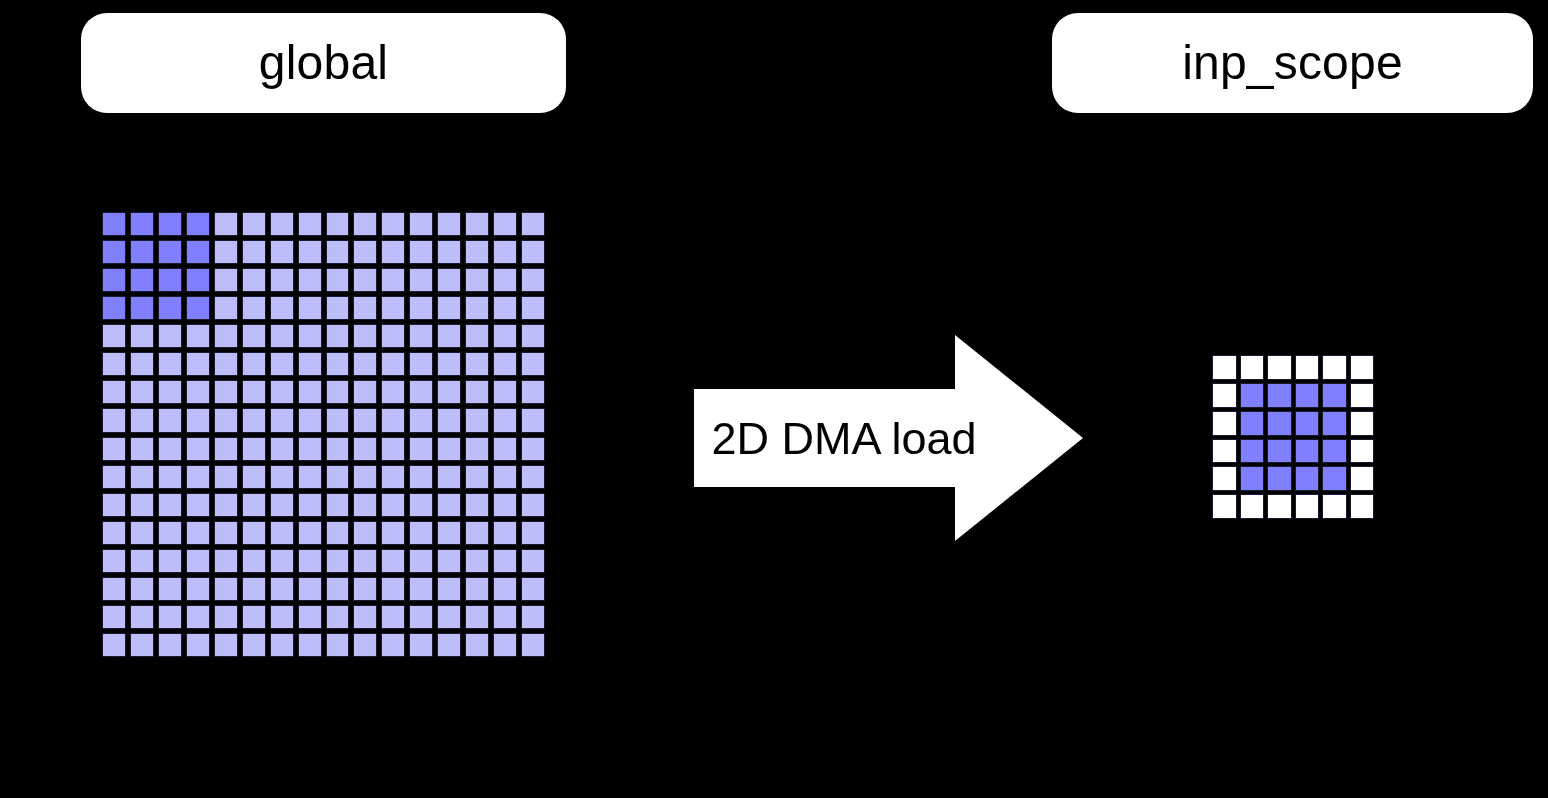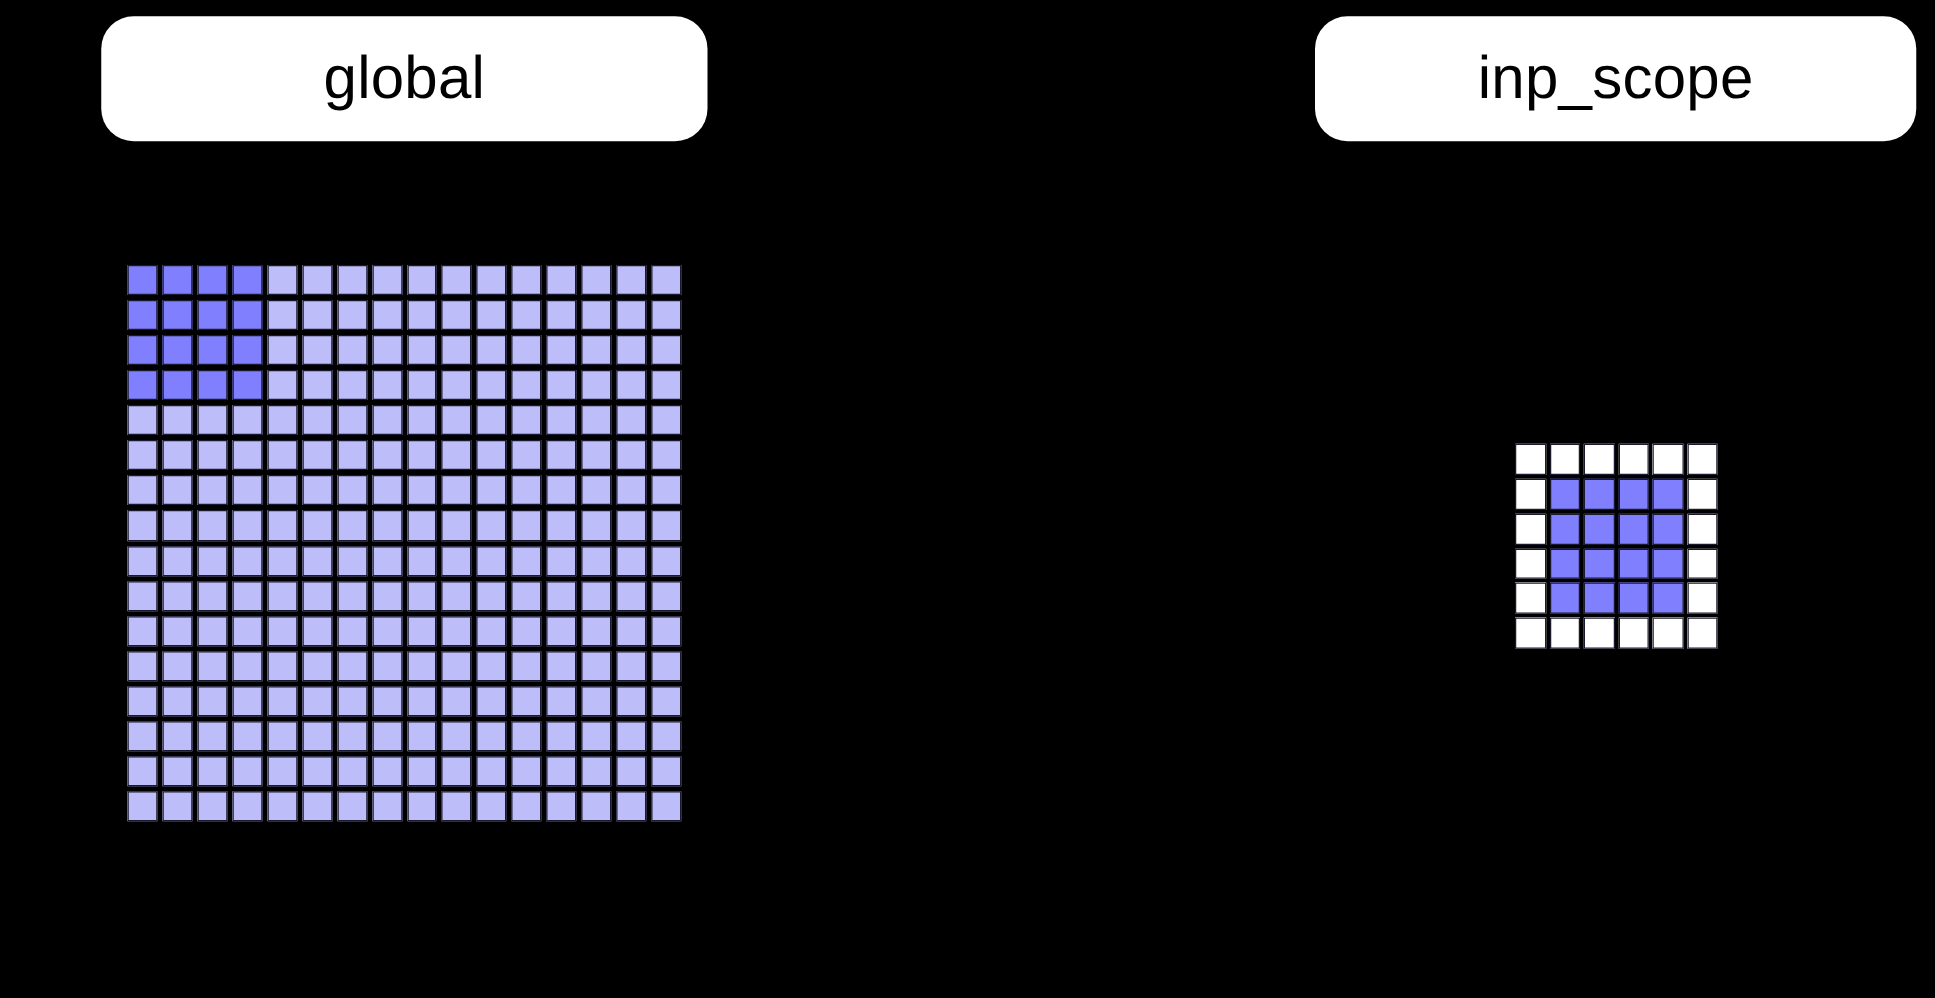--- a/index.html
+++ b/index.html
@@ -372,20 +372,26 @@
       <div class="cell" style="background: rgb(189, 189, 250); box-shadow: rgb(26, 26, 46) 0px 0px 0px 1px inset;"></div>
       <div class="cell" style="background: rgb(189, 189, 250); box-shadow: rgb(26, 26, 46) 0px 0px 0px 1px inset;"></div>
       <div class="cell" style="background: rgb(189, 189, 250); box-shadow: rgb(26, 26, 46) 0px 0px 0px 1px inset;"></div>
       <div class="cell" style="background: rgb(189, 189, 250); box-shadow: rgb(26, 26, 46) 0px 0px 0px 1px inset;"></div>
       <div class="cell" style="background: rgb(189, 189, 250); box-shadow: rgb(26, 26, 46) 0px 0px 0px 1px inset;"></div>
       <div class="cell" style="background: rgb(189, 189, 250); box-shadow: rgb(26, 26, 46) 0px 0px 0px 1px inset;"></div>
       <div class="cell" style="background: rgb(189, 189, 250); box-shadow: rgb(26, 26, 46) 0px 0px 0px 1px inset;"></div>
       <div class="cell" style="background: rgb(189, 189, 250); box-shadow: rgb(26, 26, 46) 0px 0px 0px 1px inset;"></div>
     </div>
 
+  <div id="dma-arrow-wrap">
+    <svg id="dma-arrow-svg" viewBox="0 0 389 206">
+      <polygon points="0,54 261,54 261,0 389,103 261,206 261,152 0,152" fill="#ffffff"></polygon>
+    </svg>
+    <div id="dma-arrow-label">2D DMA load</div>
+  </div>
 
   <div id="grid-inp-scope" class="grid" style="grid-template-columns: repeat(6, 1fr); grid-template-rows: repeat(6, 1fr);">
       <div class="cell" style="background: rgb(255, 255, 255); box-shadow: rgb(26, 26, 46) 0px 0px 0px 1px inset;"></div>
       <div class="cell" style="background: rgb(255, 255, 255); box-shadow: rgb(26, 26, 46) 0px 0px 0px 1px inset;"></div>
       <div class="cell" style="background: rgb(255, 255, 255); box-shadow: rgb(26, 26, 46) 0px 0px 0px 1px inset;"></div>
       <div class="cell" style="background: rgb(255, 255, 255); box-shadow: rgb(26, 26, 46) 0px 0px 0px 1px inset;"></div>
       <div class="cell" style="background: rgb(255, 255, 255); box-shadow: rgb(26, 26, 46) 0px 0px 0px 1px inset;"></div>
       <div class="cell" style="background: rgb(255, 255, 255); box-shadow: rgb(26, 26, 46) 0px 0px 0px 1px inset;"></div>
       <div class="cell" style="background: rgb(255, 255, 255); box-shadow: rgb(26, 26, 46) 0px 0px 0px 1px inset;"></div>
       <div class="cell" style="background: rgb(128, 128, 255); box-shadow: rgb(26, 26, 46) 0px 0px 0px 1px inset;"></div>

